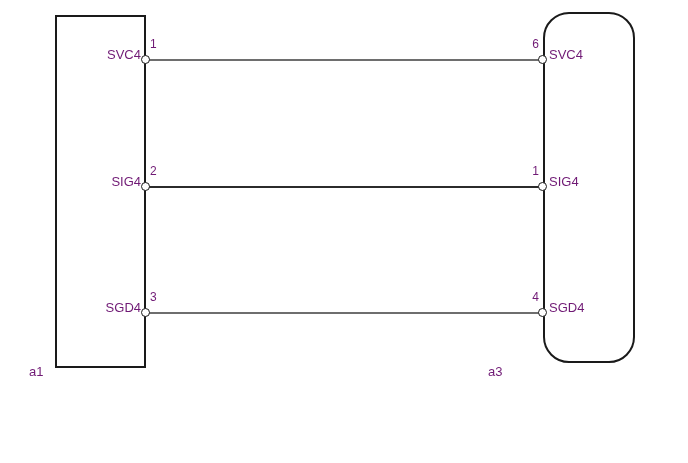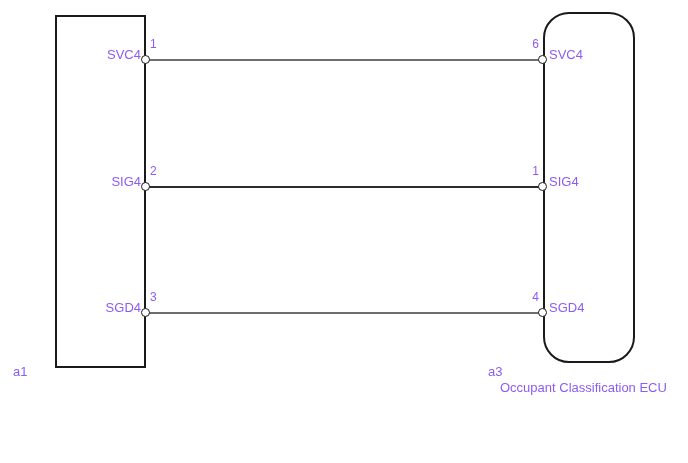--- a/index.html
+++ b/index.html
@@ -7,21 +7,21 @@
     padding: 0;
     background: #ffffff;
     font-family: "Liberation Sans", sans-serif;
   }
   .canvas {
     position: relative;
     width: 688px;
     height: 405px;
     background: #ffffff;
     overflow: hidden;
-    color: #8b5cf6;
+    color: #701a75;
   }
   .component-box {
     position: absolute;
     box-sizing: border-box;
     border: 2px solid #1a1a1a;
     background: #ffffff;
   }
   .left-box {
     left: 55px;
     top: 15px;
@@ -120,17 +120,16 @@
   <div class="pin-number left-side" style="top:289px">3</div>
 
   <div class="pin-number right-side" style="top:36px">6</div>
   <div class="pin-number right-side" style="top:163px">1</div>
   <div class="pin-number right-side" style="top:289px">4</div>
 
   <div class="pin-label right-side" style="top:47px">SVC4</div>
   <div class="pin-label right-side" style="top:174px">SIG4</div>
   <div class="pin-label right-side" style="top:300px">SGD4</div>
 
-  <div class="caption" style="left:13px; top:364px">a1</div>
+  <div class="caption" style="left:29px; top:364px">a1</div>
   <div class="caption" style="left:488px; top:364px">a3</div>
-  <div class="caption" style="left:500px; top:380px">Occupant Classification ECU</div>
 
 </div>
 
 </body></html>

